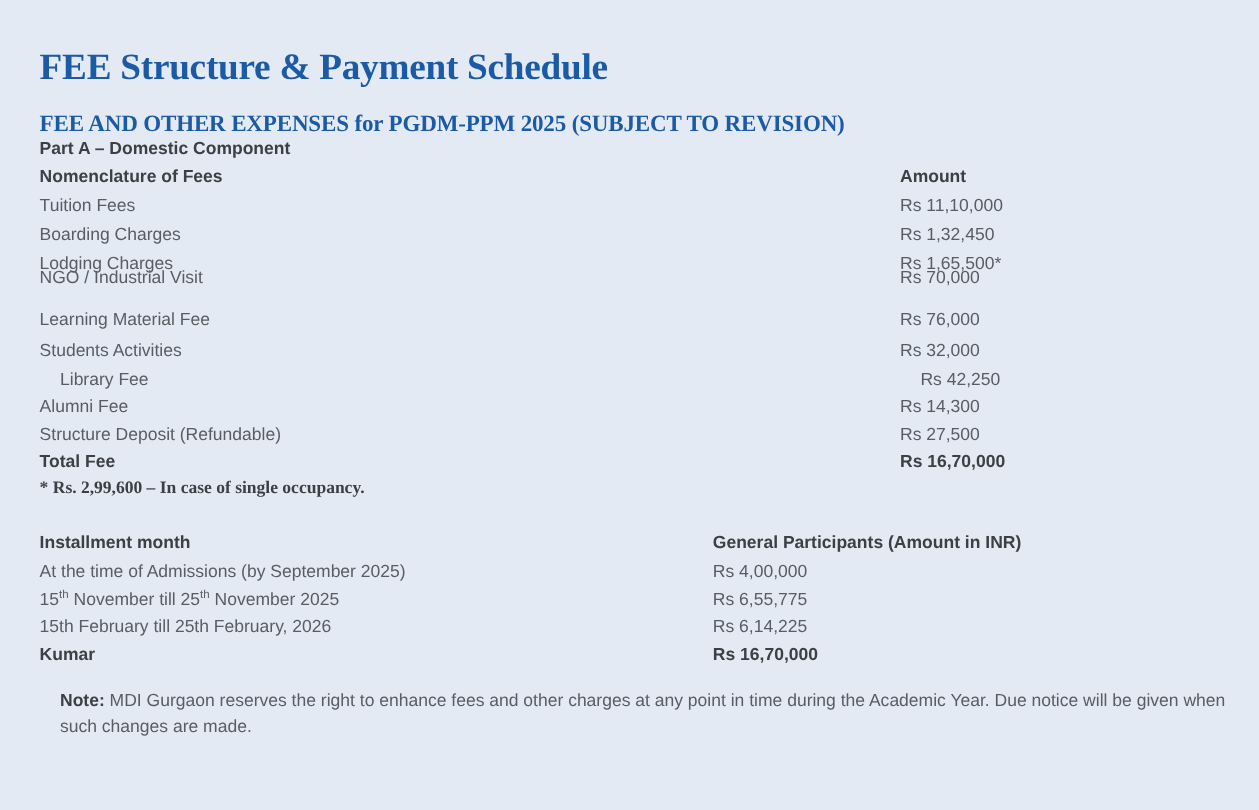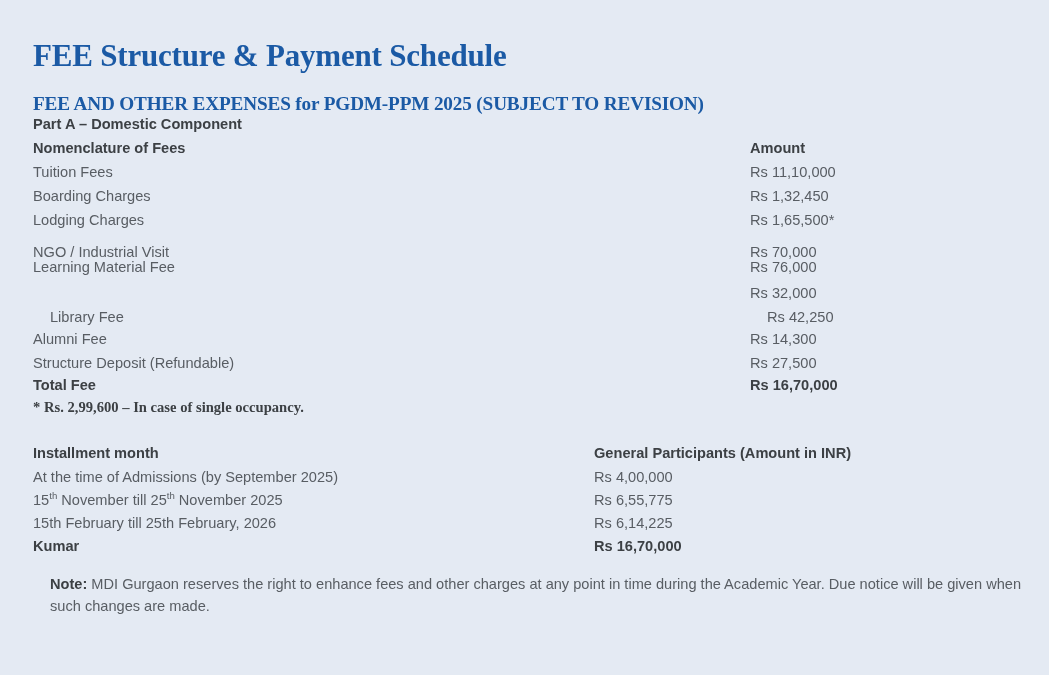--- a/index.html
+++ b/index.html
@@ -124,29 +124,30 @@
       <span class="cell amount-a">Rs 11,10,000</span>
     </div>
     <div class="row" style="top:184px;">
       <span class="cell label">Boarding Charges</span>
       <span class="cell amount-a">Rs 1,32,450</span>
     </div>
     <div class="row" style="top:208px;">
       <span class="cell label">Lodging Charges</span>
       <span class="cell amount-a">Rs 1,65,500*</span>
     </div>
-    <div class="row" style="top:240px;">
+    <div class="row" style="top:220px;">
       <span class="cell label">NGO / Industrial Visit</span>
       <span class="cell amount-a">Rs 70,000</span>
     </div>
     <div class="row" style="top:255px;">
       <span class="cell label">Learning Material Fee</span>
       <span class="cell amount-a">Rs 76,000</span>
     </div>
     <div class="row" style="top:281px;">
+      <span class="cell label">Students Activities</span>
       <span class="cell amount-a">Rs 32,000</span>
     </div>
     <div class="row" style="top:305px;margin-left:17px;">
       <span class="cell label">Library Fee</span>
       <span class="cell amount-a">Rs 42,250</span>
     </div>
     <div class="row" style="top:327px;">
       <span class="cell label">Alumni Fee</span>
       <span class="cell amount-a">Rs 14,300</span>
     </div>

